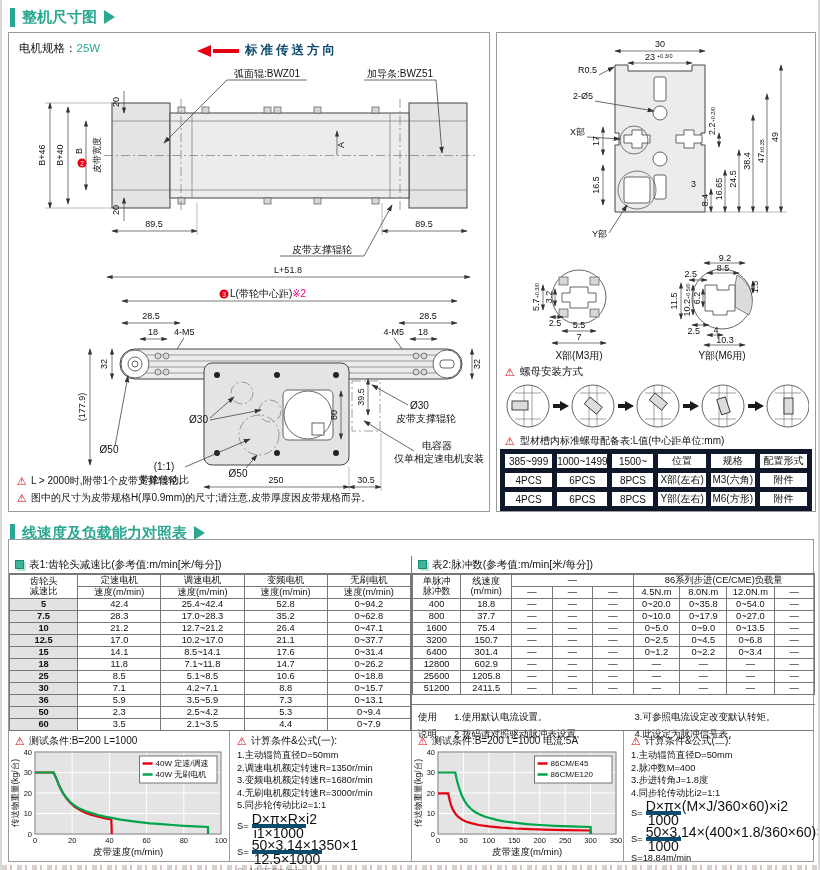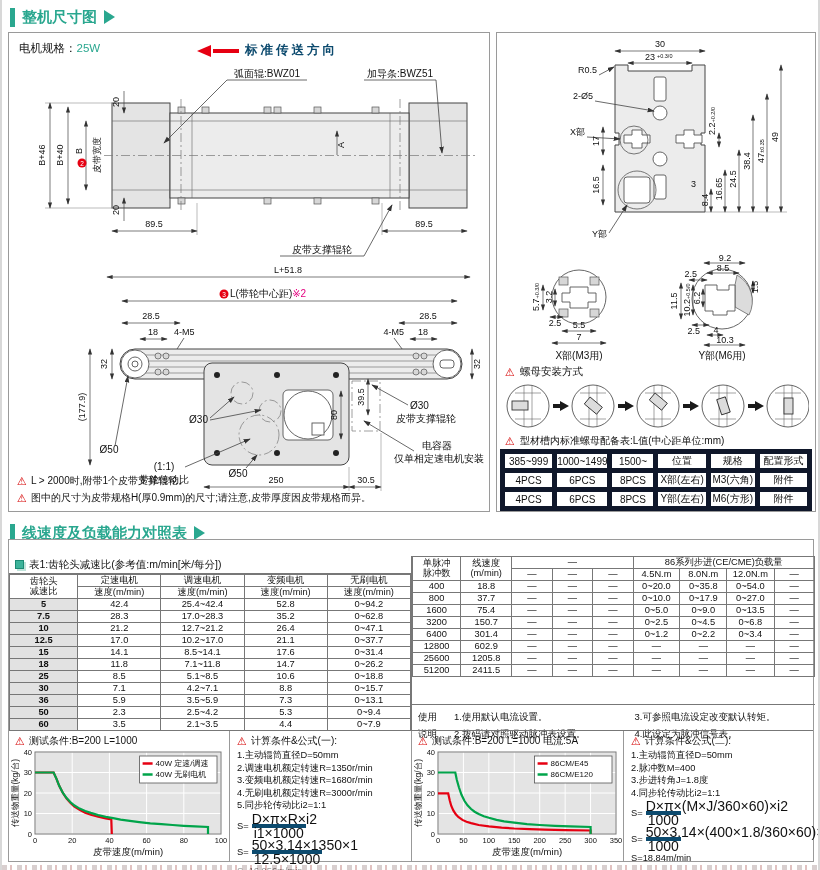--- a/index.html
+++ b/index.html
@@ -587,20 +587,24 @@
               <td>3.5</td>
               <td>2.1~3.5</td>
               <td>4.4</td>
               <td>0~7.9</td>
             </tr>
           </tbody>
       </table>
     </div>
 
     <div class="half" style="left:402px;width:404px;border-left:1px solid #777;">
+      <div class="ttitle">
+        <span class="sqicon"></span>
+        <span>表2:脉冲数(参考值:m/min[米/每分])</span>
+      </div>
       <table class="dtable" id="t2">
         <colgroup>
             <col style="width:11.2%">
             <col style="width:11.9%">
             <col style="width:9.4%">
             <col style="width:9.4%">
             <col style="width:9.4%">
             <col style="width:10.9%">
             <col style="width:10.9%">
             <col style="width:11%">

